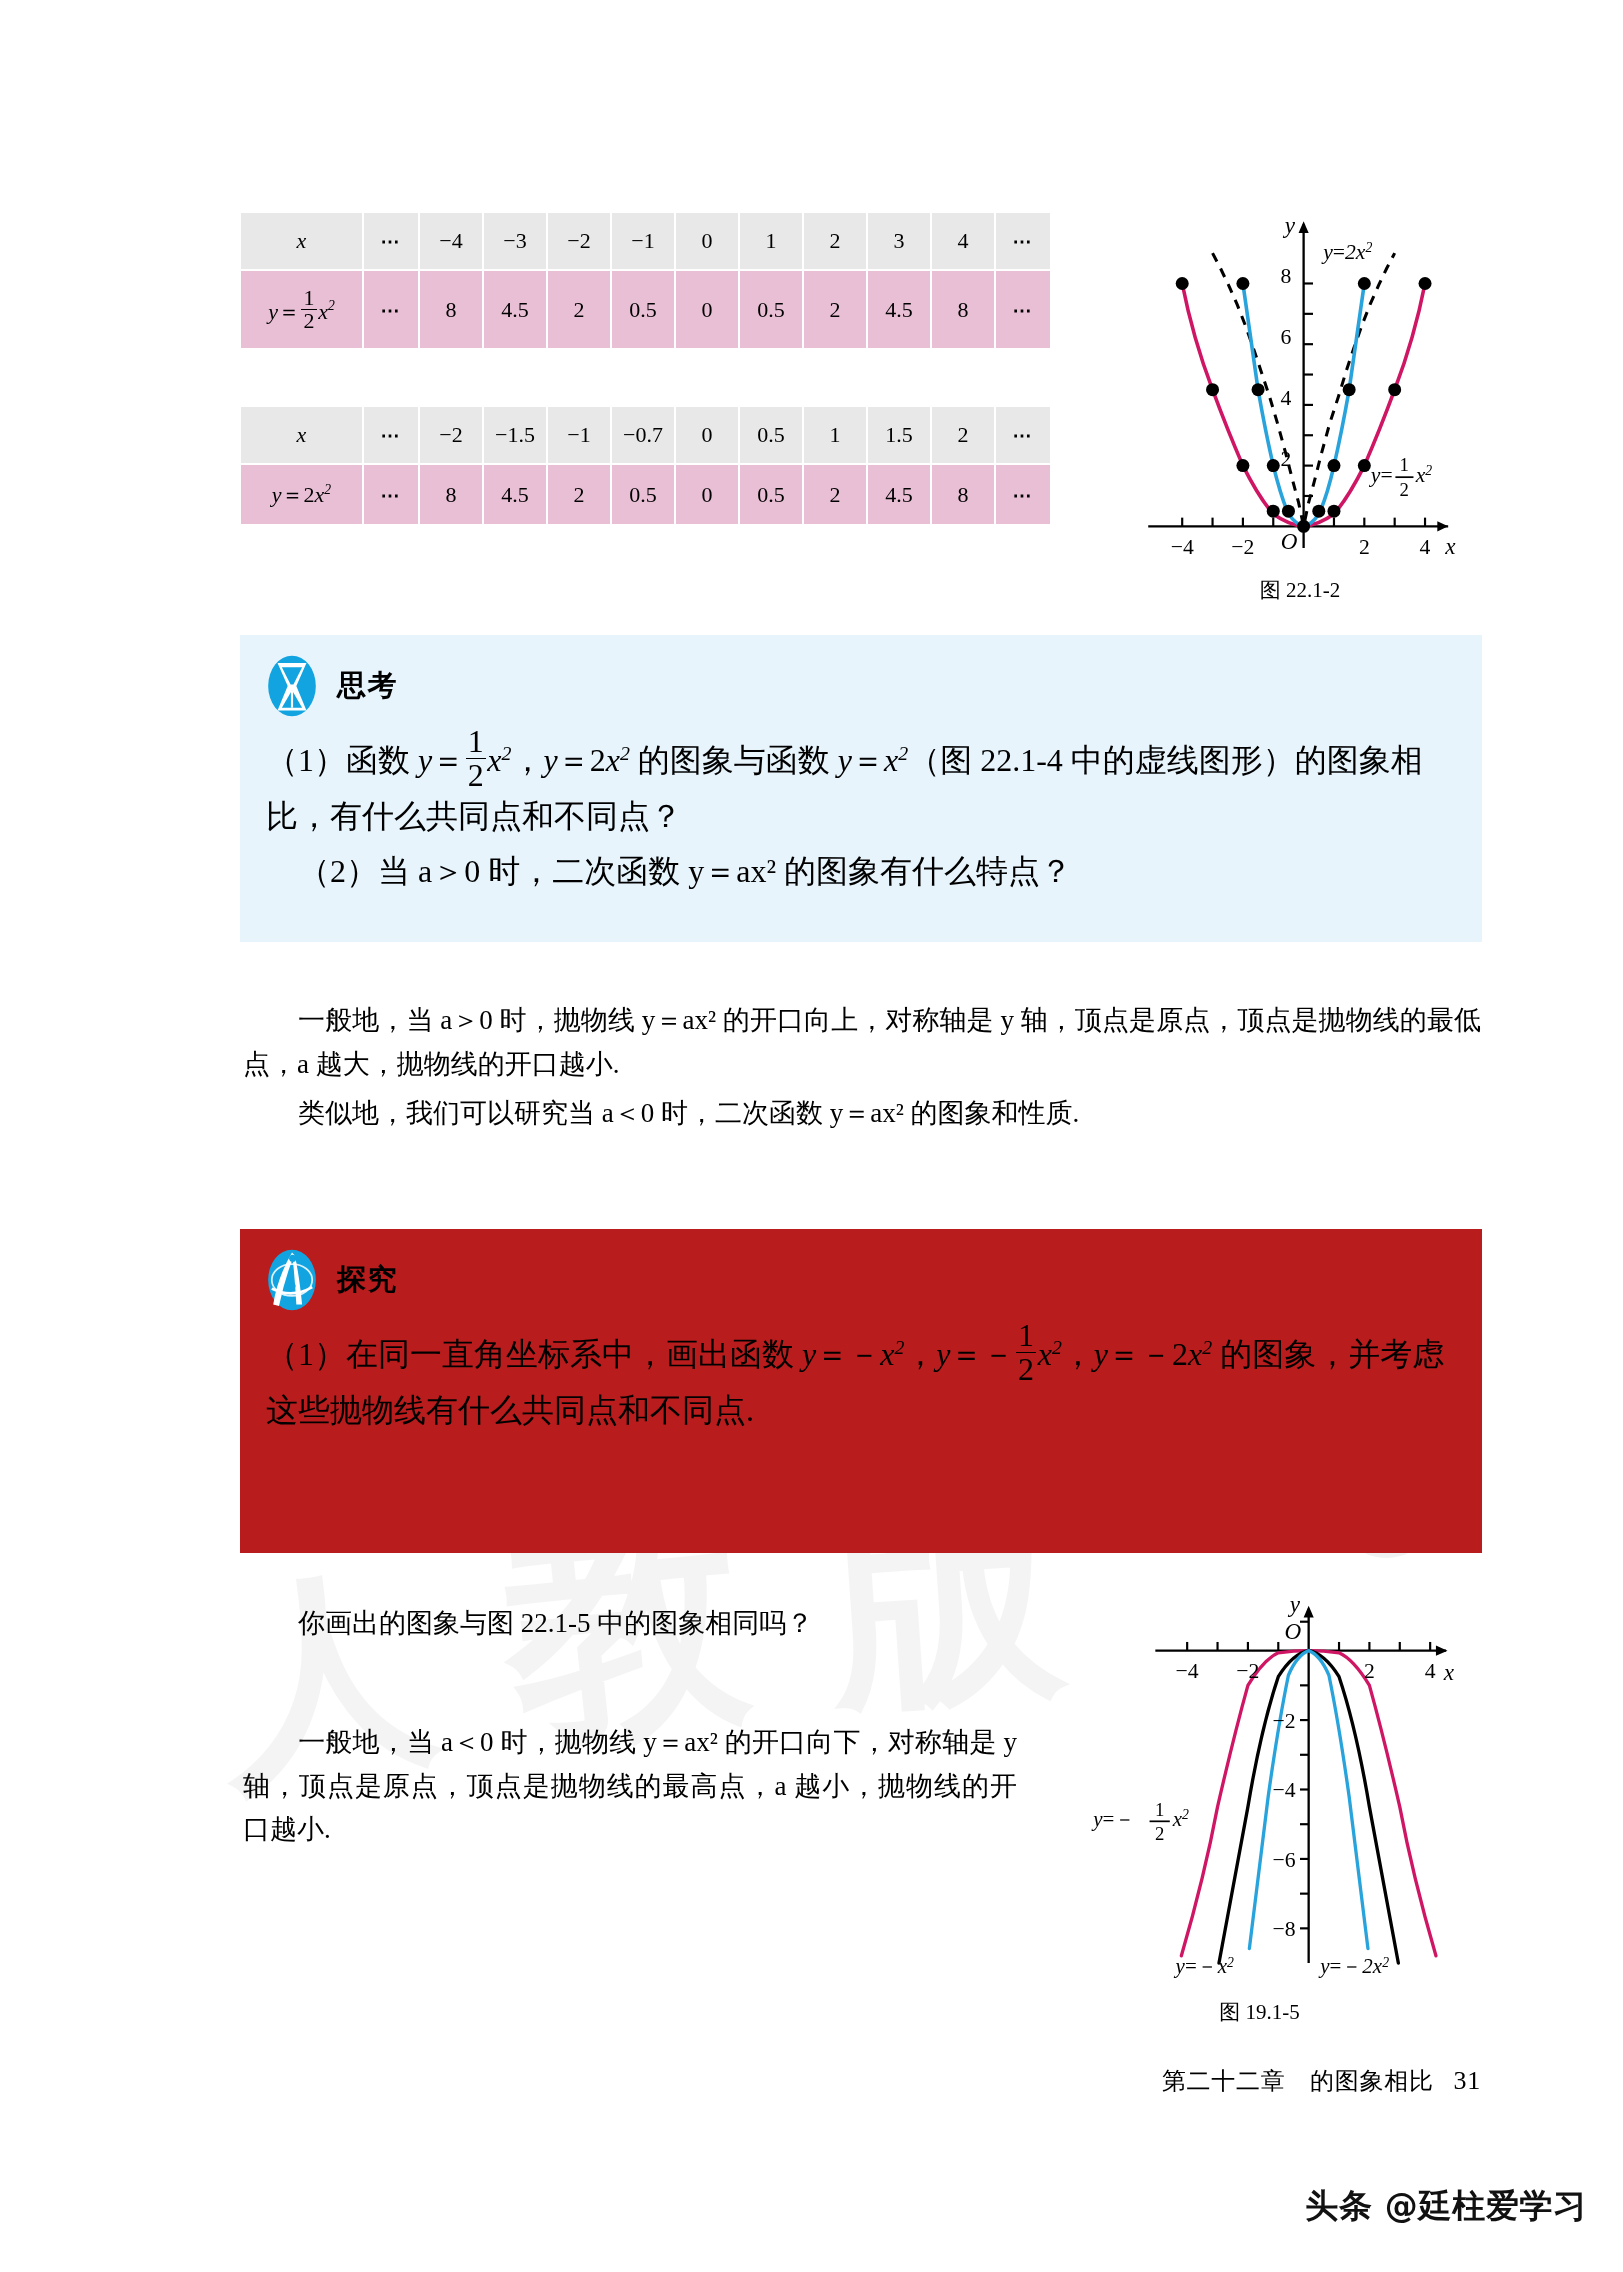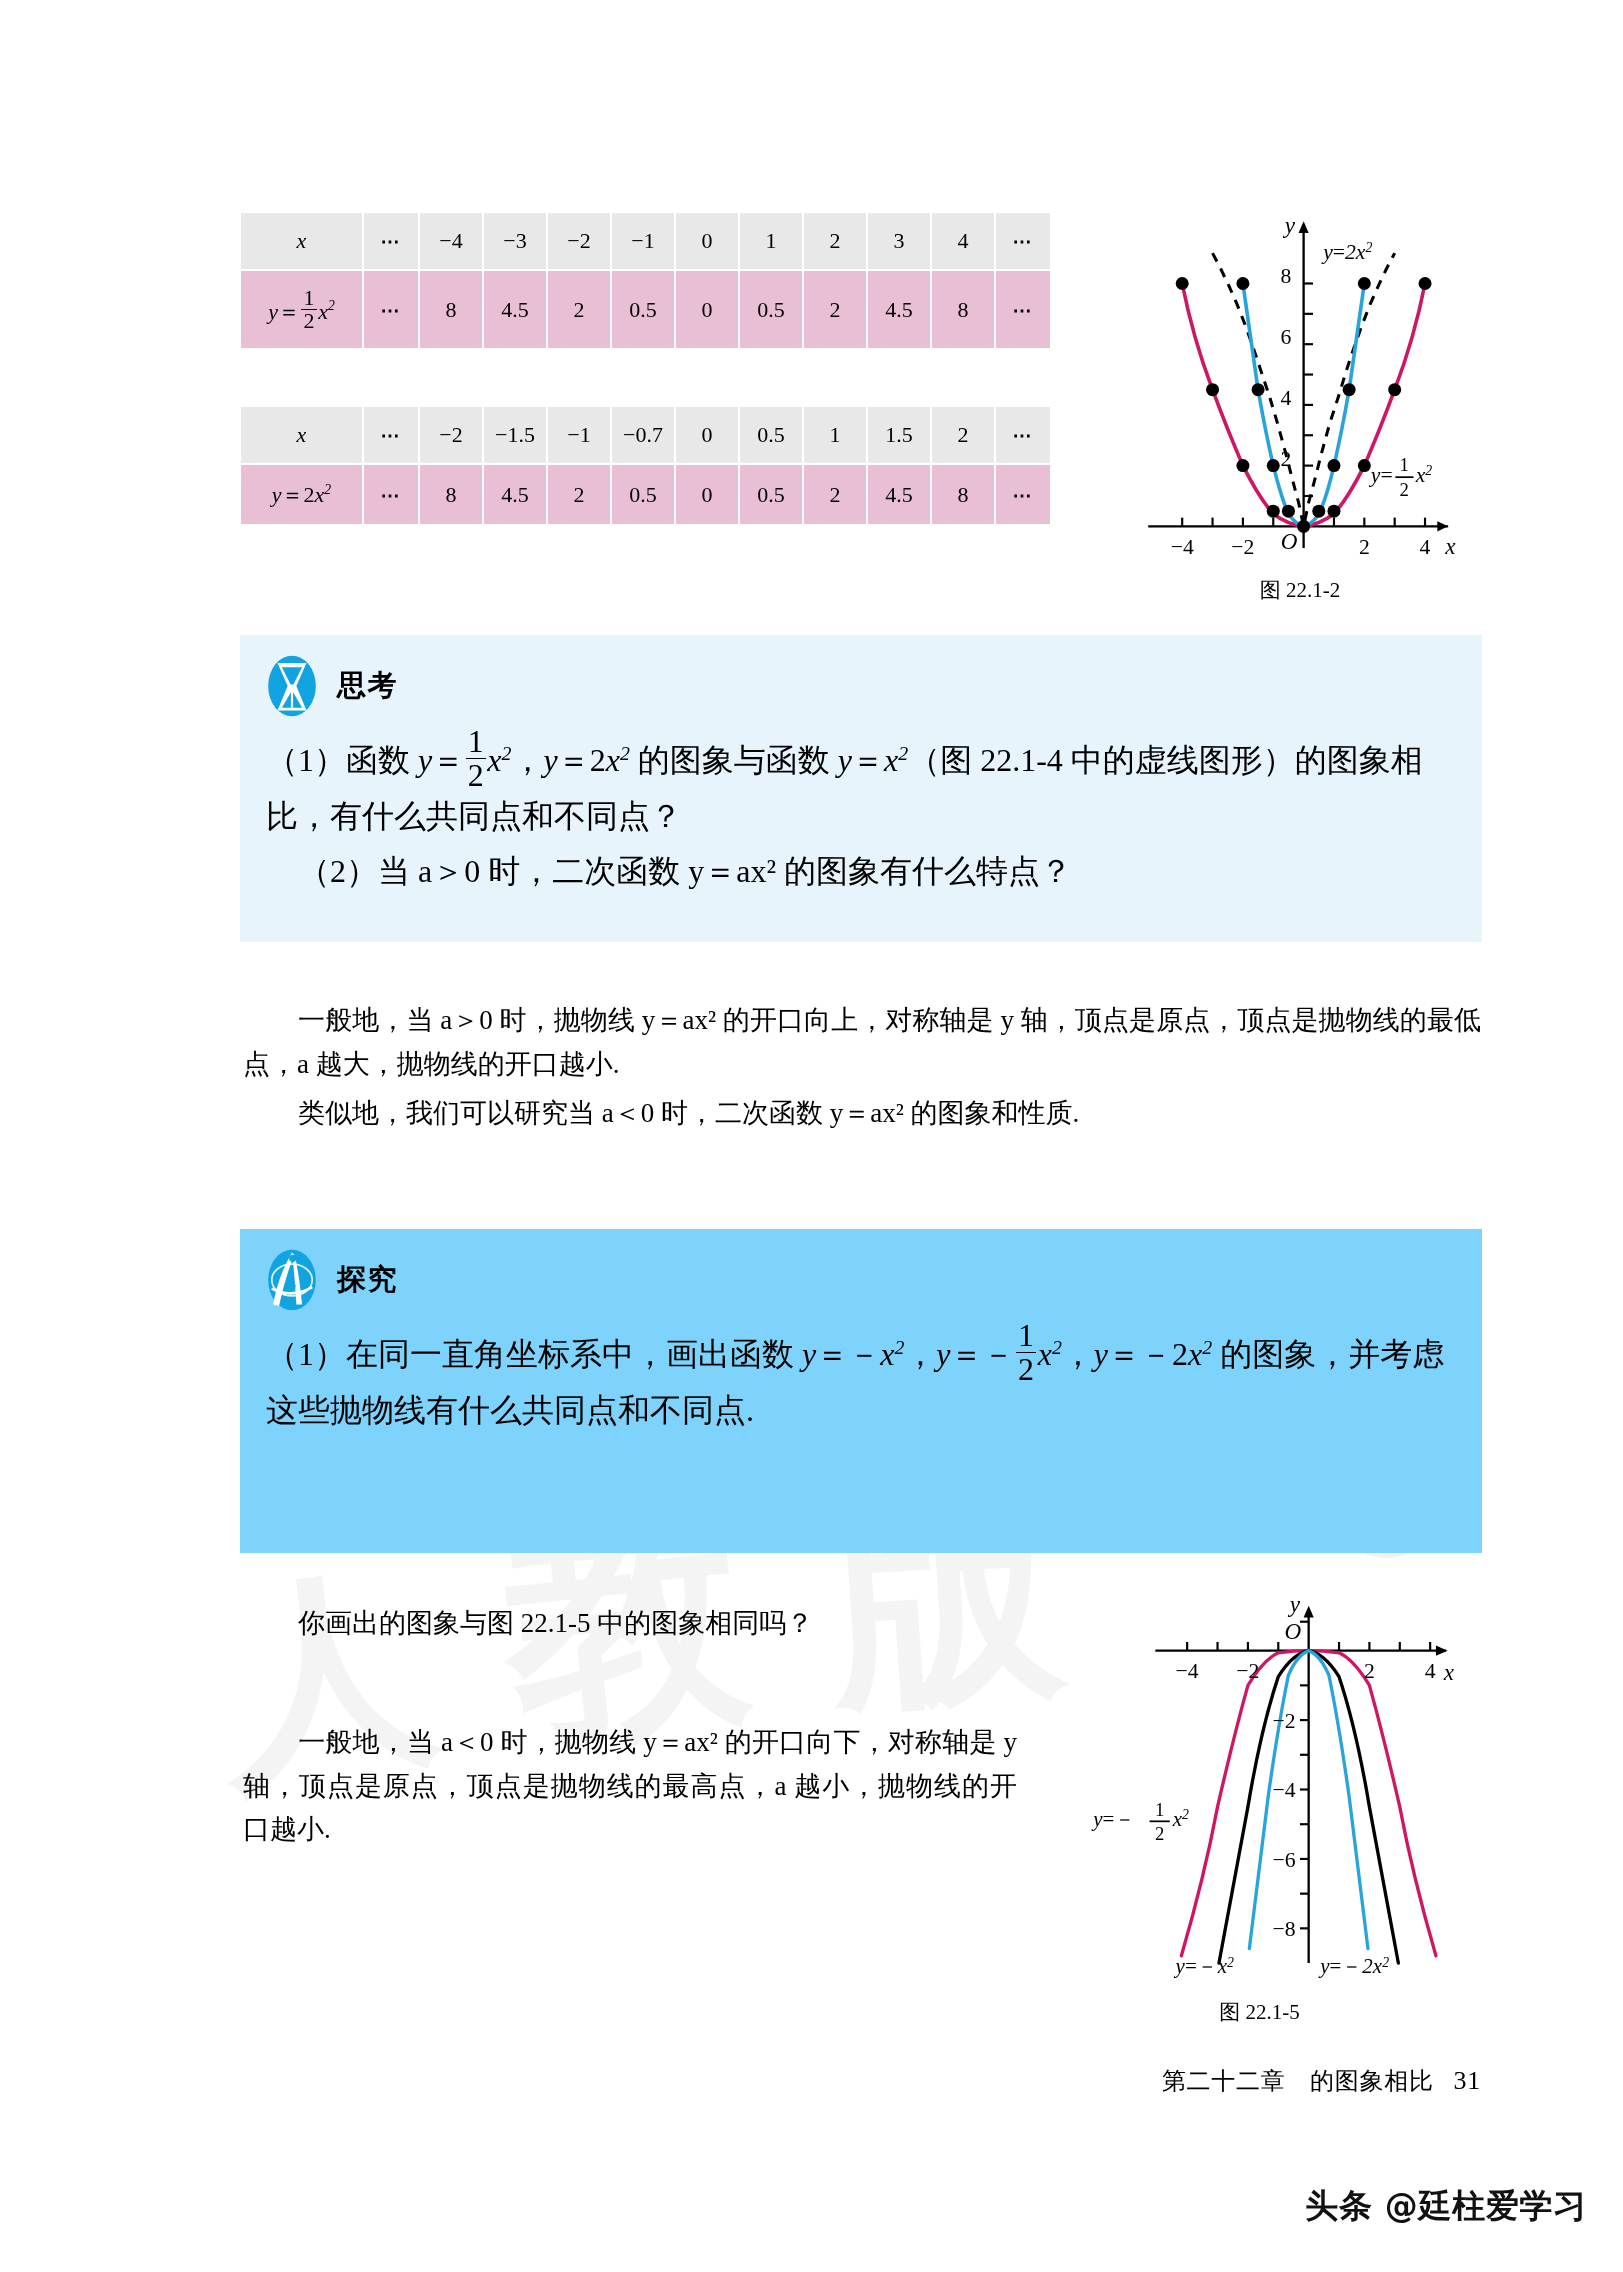--- a/index.html
+++ b/index.html
@@ -60,21 +60,21 @@
   .frac .num { display: block; padding: 0 2.2px; }
   .frac .den { display: block; border-top: 1.4px solid #000; padding: 0 2.2px; }
 
   
   .callout {
     position: absolute;
     box-sizing: border-box;
     padding: 19px 26px 22px 26px;
   }
   .callout.think   { background: #e7f4fc; }
-  .callout.explore { background: #7dd3fc; }
+  .callout.explore { background: #b91c1c; }
   .callout-head { display: flex; align-items: center; gap: 19px; margin-bottom: 7.2px; }
   .callout-title {
     font-family: "DejaVu Sans", "Liberation Sans", sans-serif;
     font-weight: 700; font-size: 29px; letter-spacing: 1.4px;
   }
   .callout p {
     margin: 0 0 2.9px 0;
     font-size: 32px; line-height: 1.62;
     font-family: "Liberation Serif", serif;
   }
@@ -386,21 +386,21 @@
       <g font-family="Liberation Serif, serif" font-size="29">
         <text x="32" y="330" font-style="italic">y<tspan font-style="normal">=－</tspan></text>
         <text x="124" y="316" font-size="26" text-anchor="middle">1</text>
         <text x="124" y="350" font-size="26" text-anchor="middle">2</text>
         <line x1="110" y1="324" x2="138" y2="324" stroke="#000" stroke-width="2.4"></line>
         <text x="142" y="330" font-style="italic">x<tspan font-size="19" dy="-9">2</tspan></text>
         <text x="146" y="534" font-style="italic">y<tspan font-style="normal">=－</tspan>x<tspan font-size="19" dy="-9">2</tspan></text>
         <text x="346" y="534" font-style="italic">y<tspan font-style="normal">=－</tspan>2x<tspan font-size="19" dy="-9">2</tspan></text>
       </g>
     </svg>
-    <div class="figcap" style="width:405px; margin-left:-13px;">图 22.1-5</div>
+    <div class="figcap" style="width:405px; margin-left:-13px;">图 19.1-5</div>
   </div>
 
   <div id="footer">
     <span>第二十二章　的图象相比</span><span class="pg">31</span>
   </div>
   <div id="tt-watermark">头条 @廷柱爱学习</div>
 
 </div>
 
 

